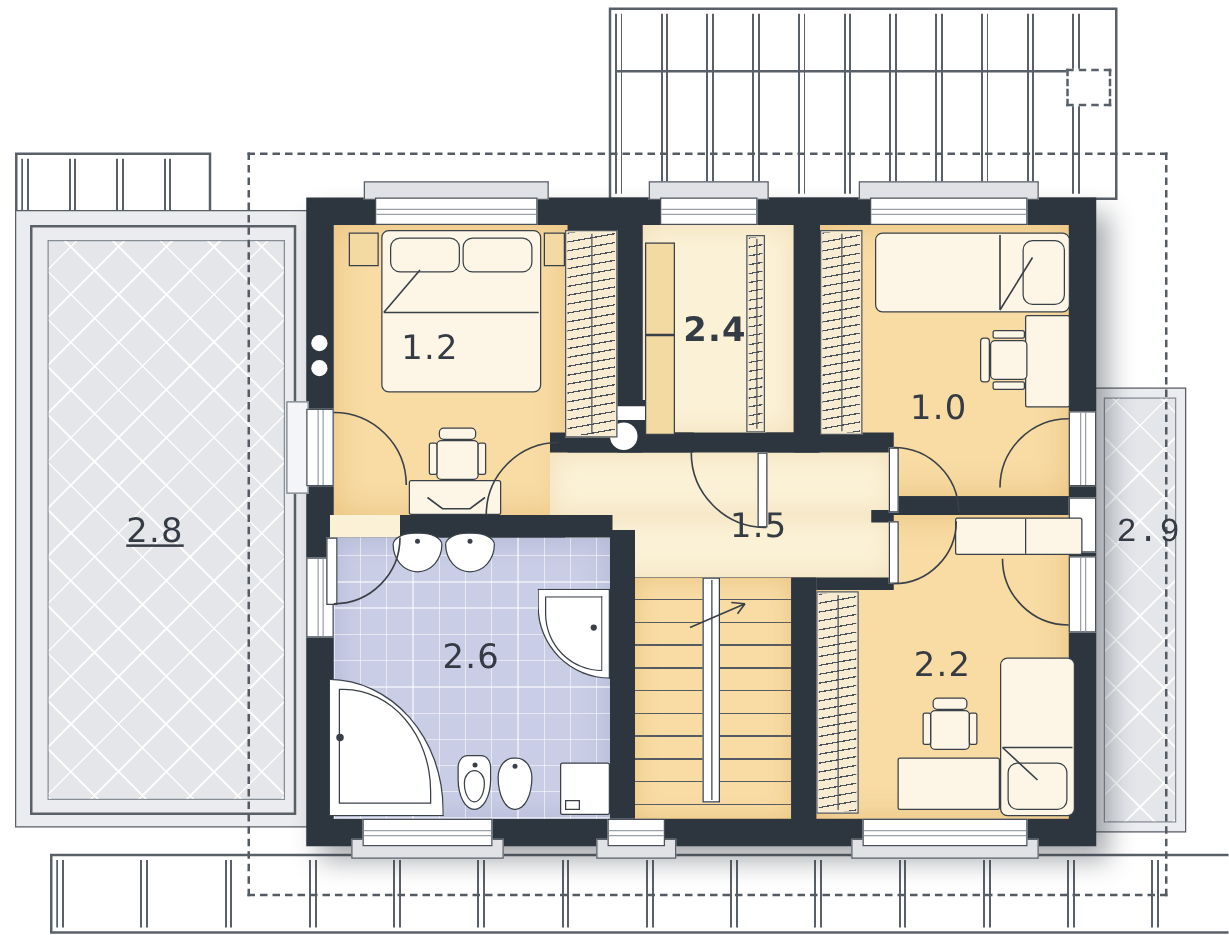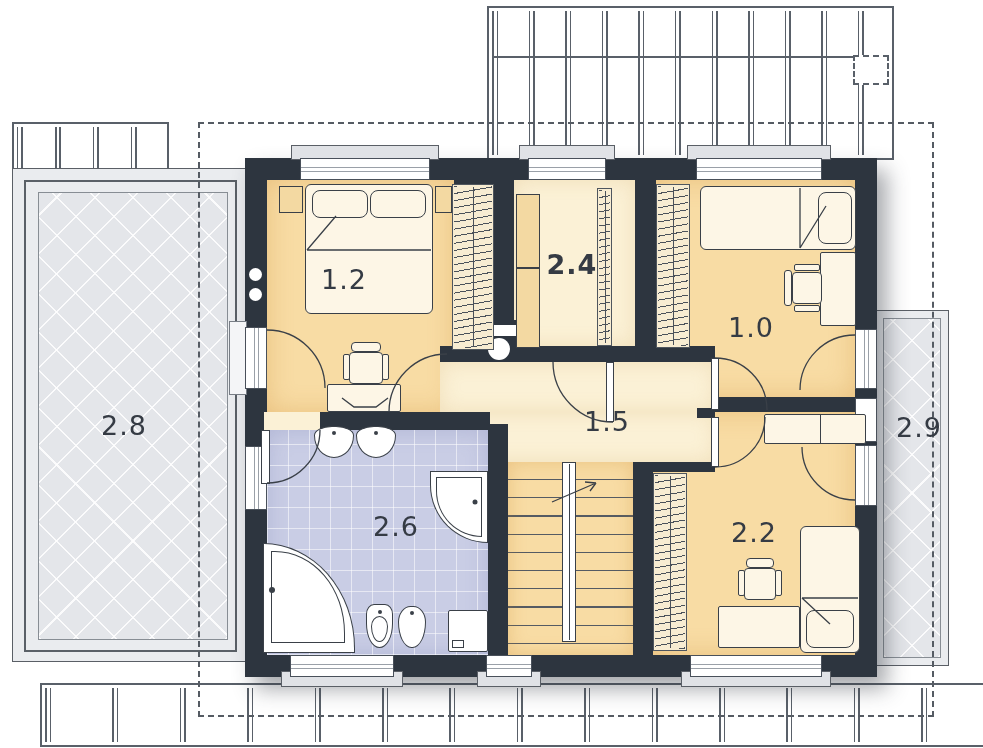--- a/index.html
+++ b/index.html
@@ -199,23 +199,23 @@
   <div class="leaf abs" style="left:261px;top:430px;width:9px;height:54px;"></div>
   <div class="leaf abs" style="left:606px;top:362px;width:8px;height:60px;"></div>
   <div class="leaf abs" style="left:711px;top:358px;width:8px;height:52px;"></div>
   <div class="leaf abs" style="left:711px;top:417px;width:8px;height:50px;"></div>
 
   <div class="rlabel" style="left:607px;top:421px;">1.5</div>
   <div class="rlabel" style="left:754px;top:532px;">2.2</div>
   <div class="rlabel" style="left:751px;top:327px;">1.0</div>
   <div class="rlabel" style="left:572px;top:264px;font-weight:bold;">2.4</div>
   <div class="rlabel" style="left:344px;top:279px;">1.2</div>
-  <div class="rlabel" style="left:377px;top:526px;margin-left:19px;">2.6</div>
-  <div class="rlabel" style="left:124px;top:425px;">2.8</div>
-  <div class="rlabel" style="left:919px;top:427px;">2.9</div>
+  <div class="rlabel" style="left:377px;top:526px;">2.6</div>
+  <div class="rlabel" style="left:124px;top:425px;text-decoration:underline;">2.8</div>
+  <div class="rlabel" style="left:919px;top:427px;font-family:Liberation Mono, monospace;">2.9</div>
 
   <svg class="overlay" width="983" height="748" viewBox="0 0 983 748">
     <g stroke="#3a4048" stroke-width="1.3" fill="none">
       <path d="M267,330 A58,58 0 0 1 325,388
                M320,430 A53,53 0 0 1 267,483
                M447,354 A58,58 0 0 0 389,412
                M553,362 A60,60 0 0 0 613,422
                M715,358 A52,52 0 0 1 767,410
                M715,467 A50,50 0 0 0 765,417
                M855,335 A55,55 0 0 0 800,390

